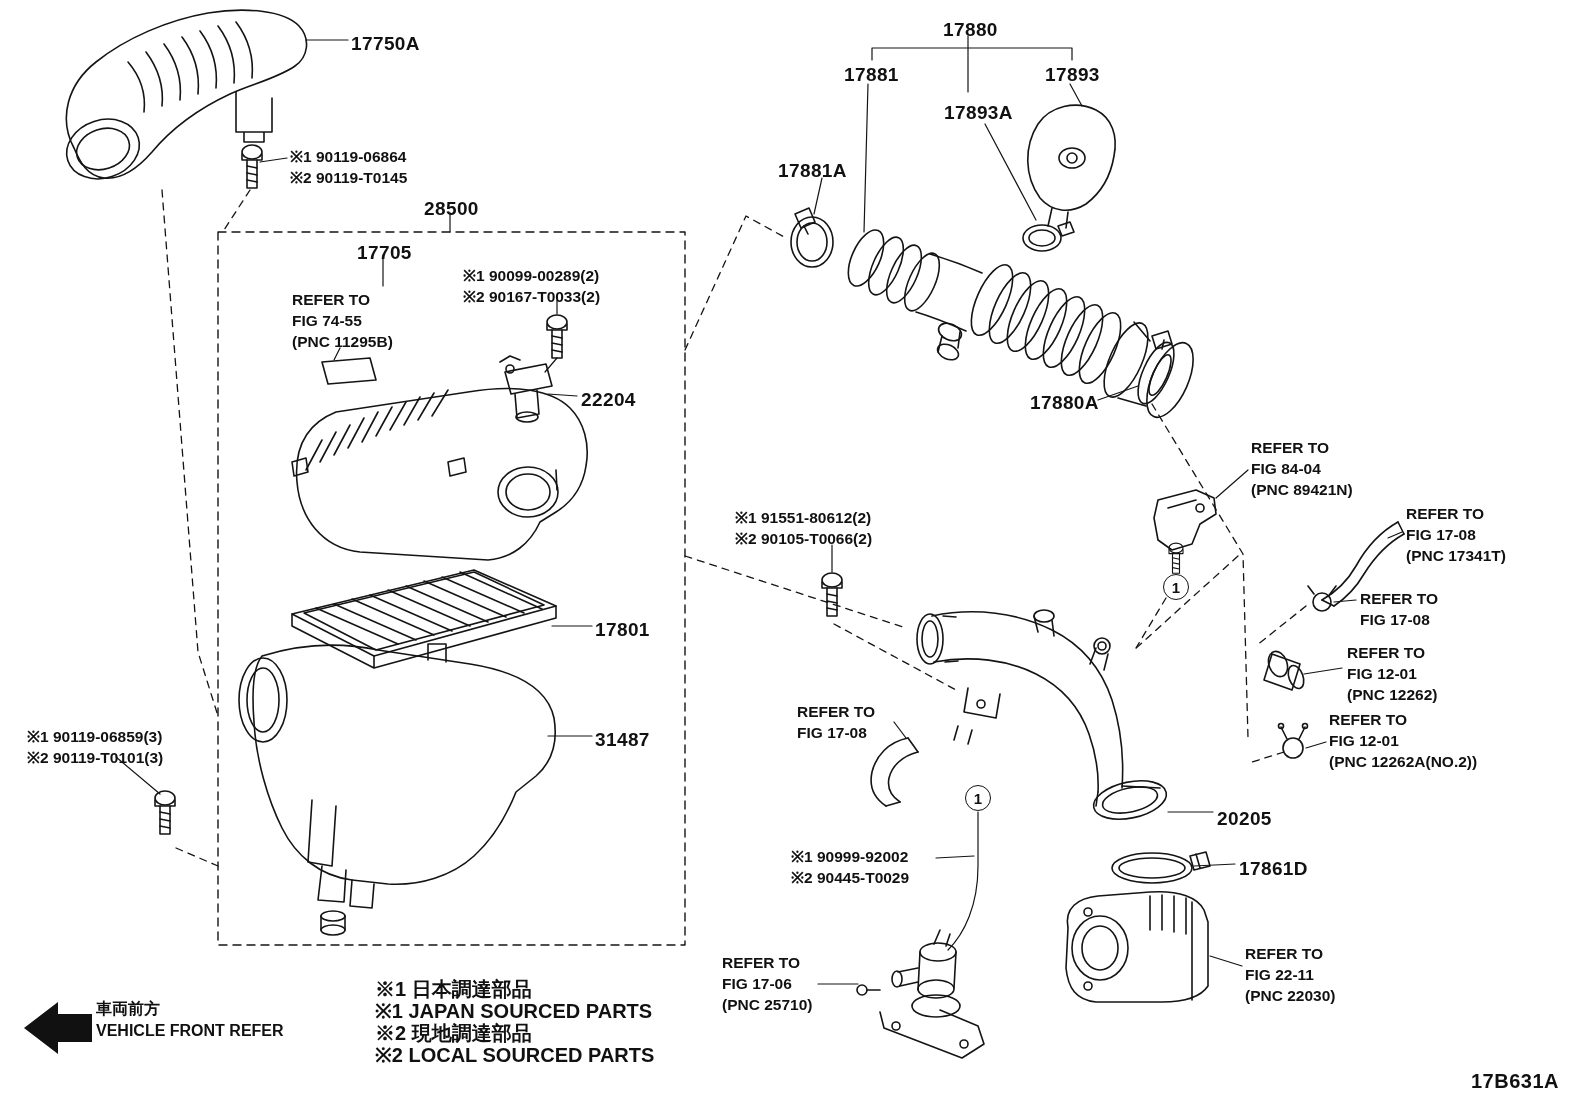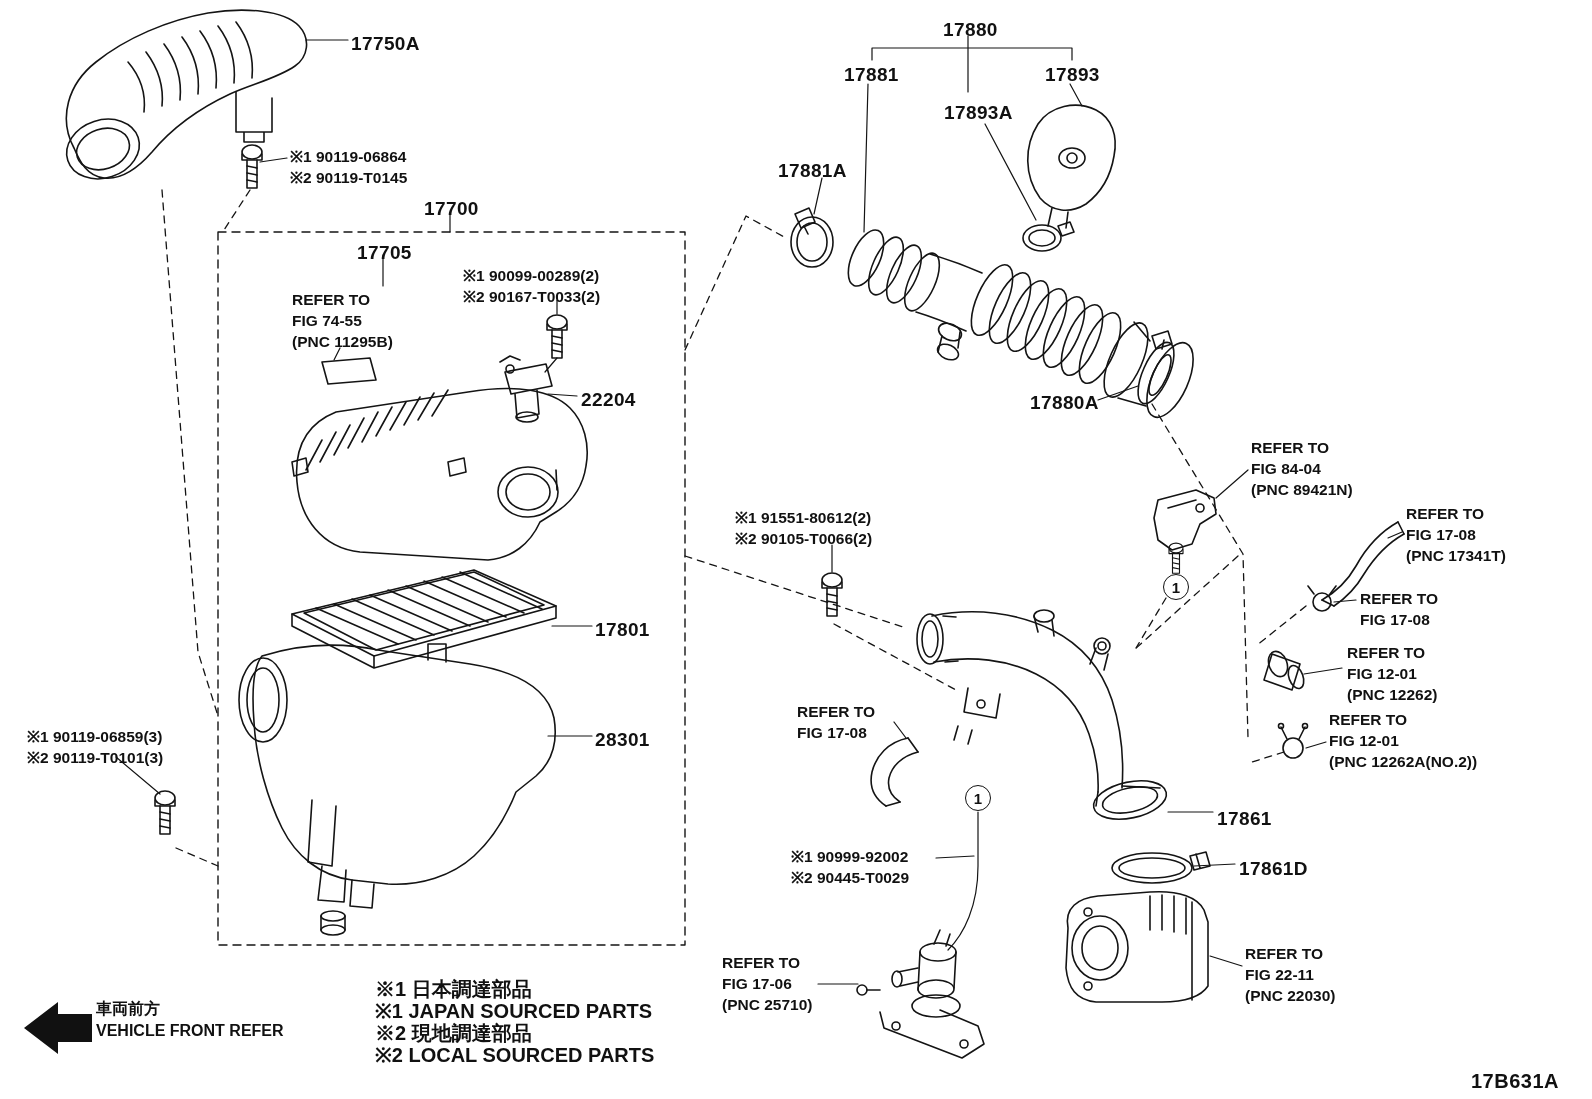--- a/index.html
+++ b/index.html
@@ -270,32 +270,32 @@
         <path d="M867,990 L880,990"></path>
       </g>
 
       <g fill="#111" stroke="none">
         <polygon points="92,1014 58,1014 58,1002 24,1028 58,1054 58,1042 92,1042"></polygon>
       </g>
     </g>
   </svg>
 
   <div class="lbl part" style="left:351px;top:31px">17750A</div>
-  <div class="lbl part" style="left:424px;top:196px">17700</div>
+  <div class="lbl part" style="left:424px;top:196px">28500</div>
   <div class="lbl part" style="left:357px;top:240px">17705</div>
   <div class="lbl part" style="left:581px;top:387px">22204</div>
   <div class="lbl part" style="left:595px;top:617px">17801</div>
-  <div class="lbl part" style="left:595px;top:727px">28301</div>
+  <div class="lbl part" style="left:595px;top:727px">31487</div>
   <div class="lbl part" style="left:943px;top:17px">17880</div>
   <div class="lbl part" style="left:844px;top:62px">17881</div>
   <div class="lbl part" style="left:1045px;top:62px">17893</div>
   <div class="lbl part" style="left:944px;top:100px">17893A</div>
   <div class="lbl part" style="left:778px;top:158px">17881A</div>
   <div class="lbl part" style="left:1030px;top:390px">17880A</div>
-  <div class="lbl part" style="left:1217px;top:806px">17861</div>
+  <div class="lbl part" style="left:1217px;top:806px">20205</div>
   <div class="lbl part" style="left:1239px;top:856px">17861D</div>
 
   <div class="lbl fastener" style="left:290px;top:147px">※1 90119-06864
 ※2 90119-T0145</div>
   <div class="lbl fastener" style="left:463px;top:266px">※1 90099-00289(2)
 ※2 90167-T0033(2)</div>
   <div class="lbl fastener" style="left:27px;top:727px">※1 90119-06859(3)
 ※2 90119-T0101(3)</div>
   <div class="lbl fastener" style="left:735px;top:508px">※1 91551-80612(2)
 ※2 90105-T0066(2)</div>

